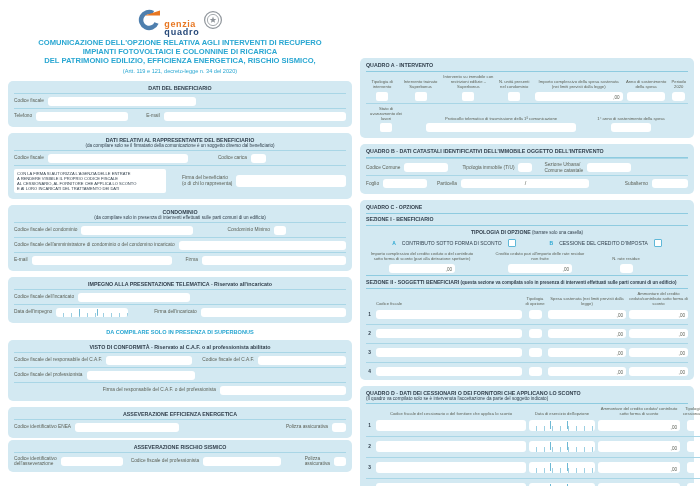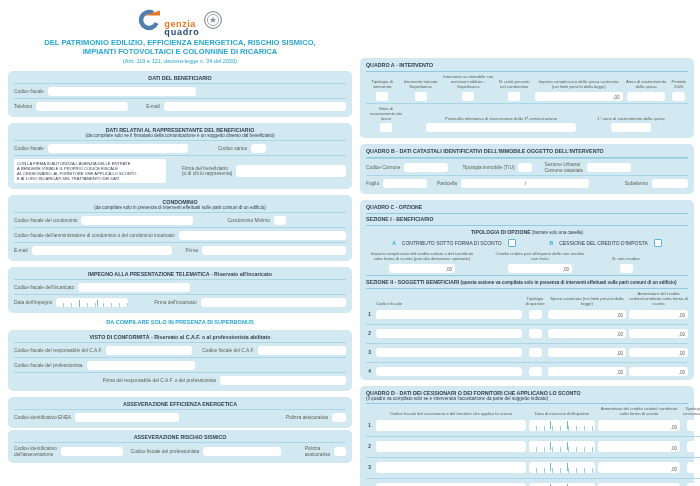--- a/index.html
+++ b/index.html
@@ -82,22 +82,23 @@
         <div class="logo-n">quadro</div>
       </div>
       <svg width="20" height="20" viewBox="0 0 20 20">
         <circle cx="10" cy="10" r="8.4" fill="none" stroke="#8f959b" stroke-width="1.2"></circle>
         <circle cx="10" cy="10" r="5.6" fill="none" stroke="#8f959b" stroke-width="0.8"></circle>
         <path d="M10 6.6 L10.9 8.9 L13.3 8.9 L11.4 10.4 L12.1 12.8 L10 11.4 L7.9 12.8 L8.6 10.4 L6.7 8.9 L9.1 8.9 Z" fill="#8f959b"></path>
       </svg>
     </div>
 
     <div class="title">
+      <div>COMUNICAZIONE DELL'OPZIONE RELATIVA AGLI INTERVENTI DI RECUPERO</div>
+      <div>IMPIANTI FOTOVOLTAICI E COLONNINE DI RICARICA</div>
       <div>DEL PATRIMONIO EDILIZIO, EFFICIENZA ENERGETICA, RISCHIO SISMICO,</div>
-      <div>IMPIANTI FOTOVOLTAICI E COLONNINE DI RICARICA</div>
     </div>
     <div class="subtitle">(Artt. 119 e 121, decreto-legge n. 34 del 2020)</div>
 
     <div class="box">
       <div class="bhd">DATI DEL BENEFICIARIO</div>
       <div class="frow sep">
         <span class="lbl">Codice fiscale</span>
         <div class="inp" style="width:148px"></div>
       </div>
       <div class="frow sep">

